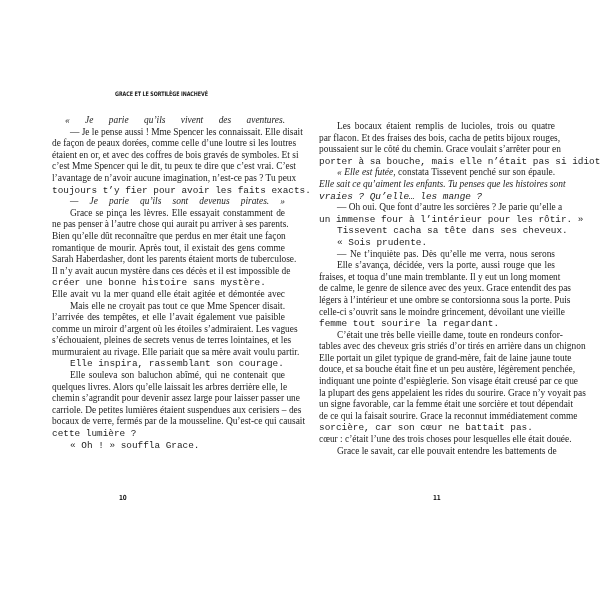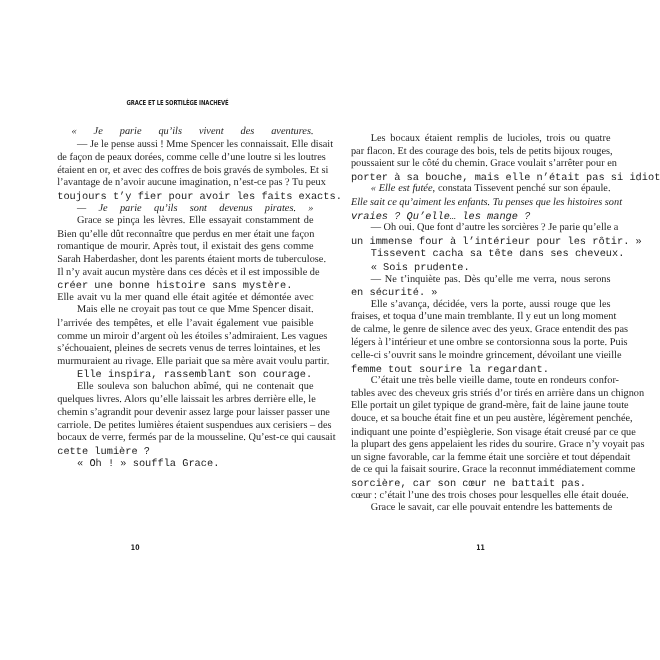--- a/index.html
+++ b/index.html
@@ -26,24 +26,26 @@
 
 <div class="spread">
 
   <div class="page page-left">
     <div class="running-head">GRACE ET LE SORTILÈGE INACHEVÉ</div>
     <div class="text-block" id="left-text">
         <span class="line indent2 it">« Je parie qu’ils vivent des aventures.</span>
         <span class="line indent">— Je le pense aussi ! Mme Spencer les connaissait. Elle disait</span>
         <span class="line">de façon de peaux dorées, comme celle d’une loutre si les loutres</span>
         <span class="line">étaient en or, et avec des coffres de bois gravés de symboles. Et si</span>
+        <span class="line">c’est Mme Spencer qui le dit, tu peux te dire que c’est vrai. C’est</span>
         <span class="line">l’avantage de n’avoir aucune imagination, n’est-ce pas ? Tu peux</span>
         <span class="line last">toujours t’y fier pour avoir les faits exacts.</span>
         <span class="line indent it">— Je parie qu’ils sont devenus pirates. »</span>
         <span class="line indent">Grace se pinça les lèvres. Elle essayait constamment de</span>
+        <span class="line">ne pas penser à l’autre chose qui aurait pu arriver à ses parents.</span>
         <span class="line">Bien qu’elle dût reconnaître que perdus en mer était une façon</span>
         <span class="line">romantique de mourir. Après tout, il existait des gens comme</span>
         <span class="line">Sarah Haberdasher, dont les parents étaient morts de tuberculose.</span>
         <span class="line">Il n’y avait aucun mystère dans ces décès et il est impossible de</span>
         <span class="line last">créer une bonne histoire sans mystère.</span>
         <span class="line">Elle avait vu la mer quand elle était agitée et démontée avec</span>
         <span class="line indent">Mais elle ne croyait pas tout ce que Mme Spencer disait.</span>
         <span class="line">l’arrivée des tempêtes, et elle l’avait également vue paisible</span>
         <span class="line">comme un miroir d’argent où les étoiles s’admiraient. Les vagues</span>
         <span class="line">s’échouaient, pleines de secrets venus de terres lointaines, et les</span>
@@ -56,32 +58,31 @@
         <span class="line">bocaux de verre, fermés par de la mousseline. Qu’est-ce qui causait</span>
         <span class="line last">cette lumière ?</span>
         <span class="line indent last">« Oh ! » souffla Grace.</span>
       </div>
     <div class="folio">10</div>
   </div>
 
   <div class="page page-right">
     <div class="text-block" id="right-text">
         <span class="line indent">Les bocaux étaient remplis de lucioles, trois ou quatre</span>
-        <span class="line">par flacon. Et des courage des bois, tels de petits bijoux rouges,</span>
+        <span class="line">par flacon. Et des fraises des bois, cacha de petits bijoux rouges,</span>
         <span class="line">poussaient sur le côté du chemin. Grace voulait s’arrêter pour en</span>
         <span class="line last">porter à sa bouche, mais elle n’était pas si idiote.</span>
         <span class="line indent"><span class="it">« Elle est futée</span>, constata Tissevent penché sur son épaule.</span>
         <span class="line it">Elle sait ce qu’aiment les enfants. Tu penses que les histoires sont</span>
         <span class="line last it">vraies ? Qu’elle… les mange ?</span>
         <span class="line indent">— Oh oui. Que font d’autre les sorcières ? Je parie qu’elle a</span>
         <span class="line last">un immense four à l’intérieur pour les rôtir. »</span>
         <span class="line indent last">Tissevent cacha sa tête dans ses cheveux.</span>
         <span class="line indent last">« Sois prudente.</span>
         <span class="line indent">— Ne t’inquiète pas. Dès qu’elle me verra, nous serons</span>
-        <span class="line last">en sécurité. »</span>
         <span class="line indent">Elle s’avança, décidée, vers la porte, aussi rouge que les</span>
         <span class="line">fraises, et toqua d’une main tremblante. Il y eut un long moment</span>
         <span class="line">de calme, le genre de silence avec des yeux. Grace entendit des pas</span>
         <span class="line">légers à l’intérieur et une ombre se contorsionna sous la porte. Puis</span>
         <span class="line">celle-ci s’ouvrit sans le moindre grincement, dévoilant une vieille</span>
         <span class="line last">femme tout sourire la regardant.</span>
         <span class="line indent">C’était une très belle vieille dame, toute en rondeurs confor-</span>
         <span class="line">tables avec des cheveux gris striés d’or tirés en arrière dans un chignon</span>
         <span class="line">Elle portait un gilet typique de grand-mère, fait de laine jaune toute</span>
         <span class="line">douce, et sa bouche était fine et un peu austère, légèrement penchée,</span>

